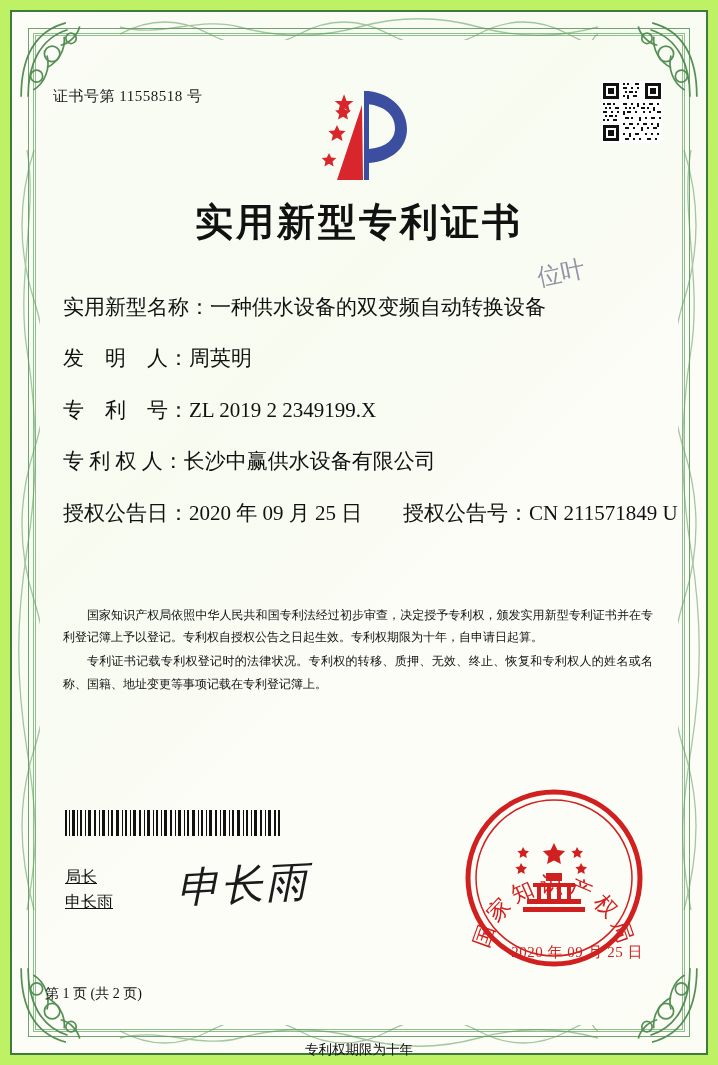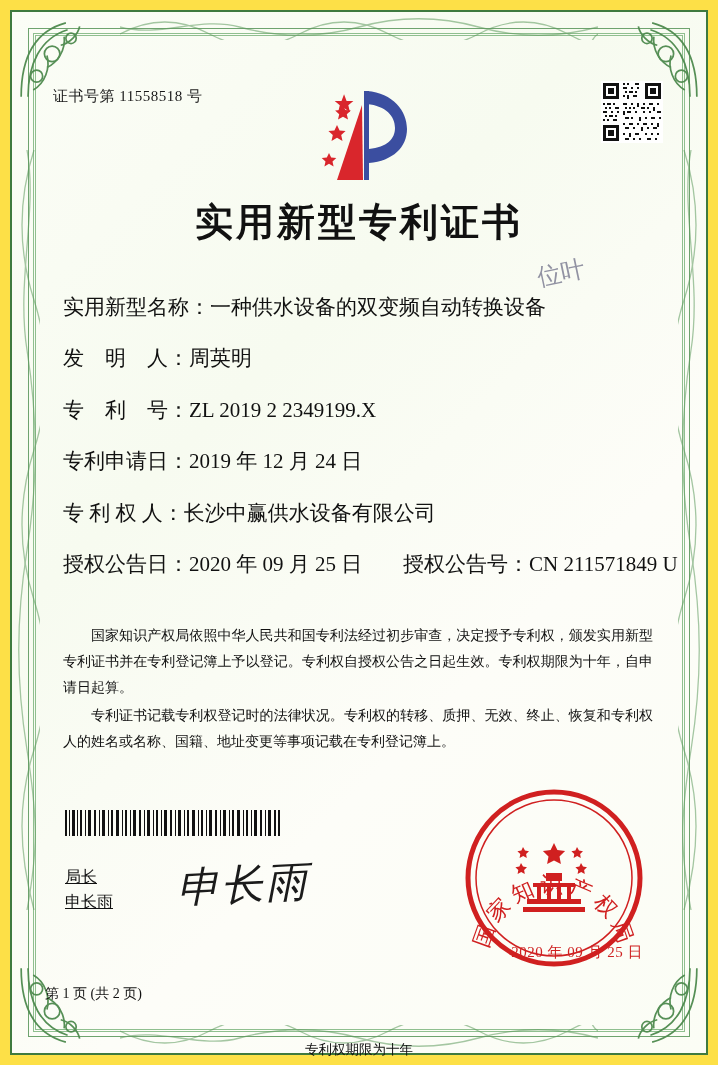--- a/index.html
+++ b/index.html
@@ -7,21 +7,21 @@
     padding: 0;
     background: #ffffff;
   }
   body {
     font-family: "Liberation Serif", "DejaVu Serif", serif;
   }
   .page {
     position: relative;
     width: 718px;
     height: 1065px;
-    background: #fde047;
+    background: #bef264;
     overflow: hidden;
   }
   
   .border-outer {
     position: absolute;
     left: 10px; top: 10px;
     width: 698px; height: 1045px;
     box-sizing: border-box;
     border: 2px solid #3f7a3f;
     background:
@@ -136,23 +136,23 @@
     color: #111;
   }
   .row-two {
     display: flex;
     gap: 48px;
   }
   .row-two .half-a { width: 292px; }
 
   .body-text {
     position: absolute;
-    left: 18px; top: 578px;
+    left: 18px; top: 559px;
     width: 590px;
-    font-size: 14px;
+    font-size: 12px;
     line-height: 1.85;
     color: #111;
     text-align: justify;
   }
   .body-text p { margin: 0 0 2px 0; text-indent: 2em; }
 
   .barcode {
     position: absolute;
     left: 20px; top: 765px;
     width: 215px; height: 26px;
@@ -407,23 +407,20 @@
       <div class="field-row">
         <span class="fl">实用新型名称：</span><span class="fv">一种供水设备的双变频自动转换设备</span>
       </div>
       <div class="field-row">
         <span class="fl">发　明　人：</span><span class="fv">周英明</span>
       </div>
       <div class="field-row">
         <span class="fl">专　利　号：</span><span class="fv">ZL 2019 2 2349199.X</span>
       </div>
       <div class="field-row">
-        <span class="fl">专利申请日：</span><span class="fv">2019 年 12 月 24 日</span>
-      </div>
-      <div class="field-row">
         <span class="fl">专 利 权 人：</span><span class="fv">长沙中赢供水设备有限公司</span>
       </div>
       <div class="field-row row-two">
         <div class="half-a">
           <span class="fl">授权公告日：</span><span class="fv">2020 年 09 月 25 日</span>
         </div>
         <div>
           <span class="fl">授权公告号：</span><span class="fv">CN 211571849 U</span>
         </div>
       </div>

